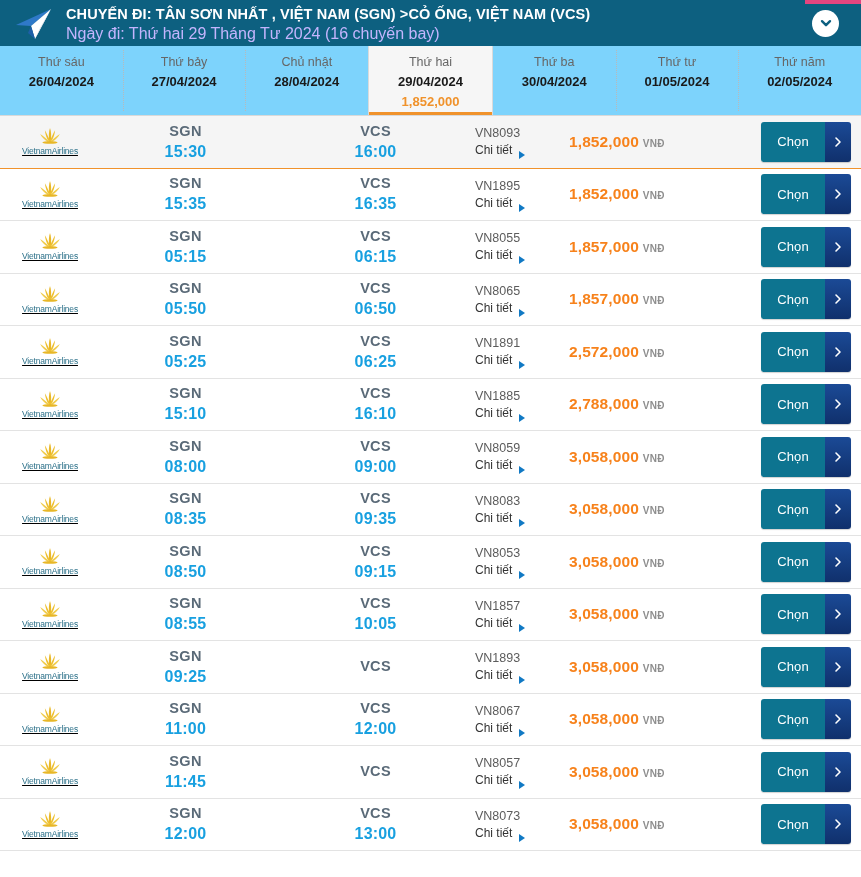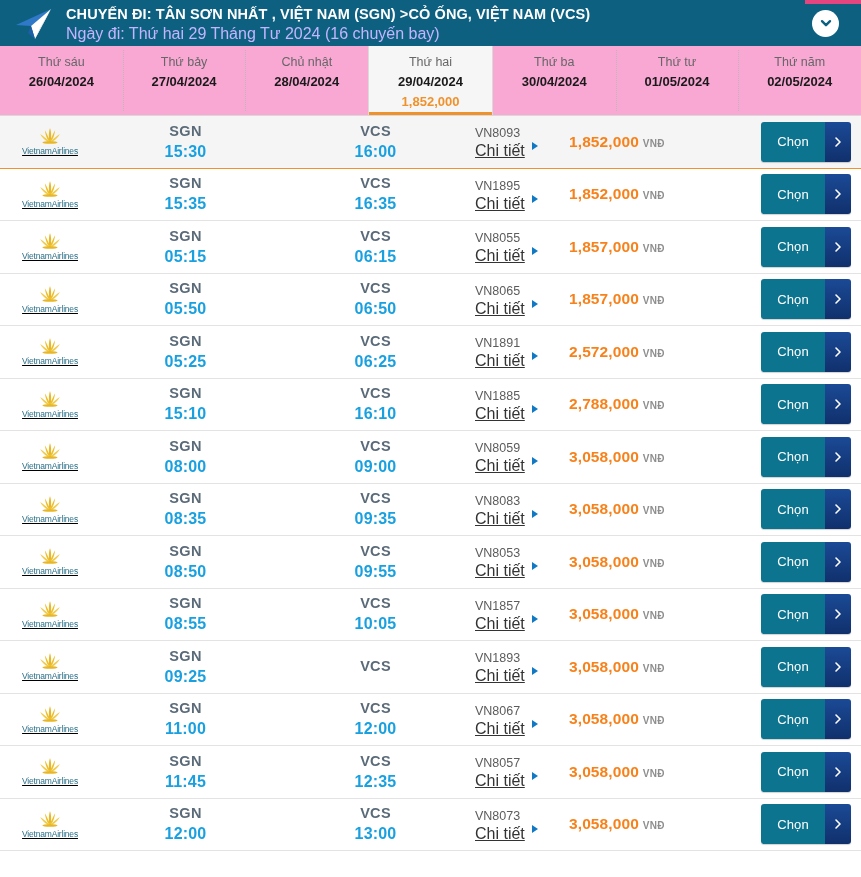--- a/index.html
+++ b/index.html
@@ -87,21 +87,21 @@
     height: 70px;
     box-sizing: border-box;
   }
   .date-tab {
     flex: 1 1 0;
     position: relative;
     text-align: center;
     padding-top: 8px;
     box-sizing: border-box;
     cursor: pointer;
-    background: #f9a8d4;
+    background: #7dd3fc;
   }
   .date-tab + .date-tab::before {
     content: "";
     position: absolute;
     left: 0;
     top: 4px;
     bottom: 4px;
     border-left: 1px dotted #b9b9b9;
   }
   .date-tab.active {
@@ -190,27 +190,26 @@
   .col-flight {
     flex: 0 0 90px;
     margin-left: 22px;
   }
   .fl-no {
     font-size: 12.5px;
     color: #5c5c5c;
     line-height: 18px;
   }
   .fl-detail {
-    font-size: 16px;
+    font-size: 12px;
     color: #333333;
     line-height: 17px;
     display: flex;
-    align-items: flex-start;
+    align-items: flex-end;
     cursor: pointer;
-    text-decoration: underline;
   }
   .fl-detail .caret {
     margin-left: 7px;
     display: inline-block;
     width: 0; height: 0;
     border-left: 6px solid #1179c4;
     border-top: 4px solid transparent;
     border-bottom: 4px solid transparent;
   }
   .col-price {
@@ -669,21 +668,21 @@
           </svg>
         </span>
         <div class="logo-word">VietnamAirlines</div>
       </div>
       <div class="col-dep">
         <div class="ap-code">SGN</div>
         <div class="ap-time">08:50</div>
       </div>
       <div class="col-arr">
         <div class="ap-code">VCS</div>
-        <div class="ap-time">09:55</div>
+        <div class="ap-time">09:15</div>
       </div>
       <div class="col-flight">
         <div class="fl-no">VN8053</div>
         <div class="fl-detail">
           <span>Chi tiết</span>
           <span class="caret"></span>
         </div>
       </div>
       <div class="col-price"><span class="price-amt">3,058,000</span><span class="price-cur">VNĐ</span></div>
       <div class="col-action">
@@ -832,21 +831,20 @@
           </svg>
         </span>
         <div class="logo-word">VietnamAirlines</div>
       </div>
       <div class="col-dep">
         <div class="ap-code">SGN</div>
         <div class="ap-time">11:45</div>
       </div>
       <div class="col-arr">
         <div class="ap-code">VCS</div>
-        <div class="ap-time">12:35</div>
       </div>
       <div class="col-flight">
         <div class="fl-no">VN8057</div>
         <div class="fl-detail">
           <span>Chi tiết</span>
           <span class="caret"></span>
         </div>
       </div>
       <div class="col-price"><span class="price-amt">3,058,000</span><span class="price-cur">VNĐ</span></div>
       <div class="col-action">

